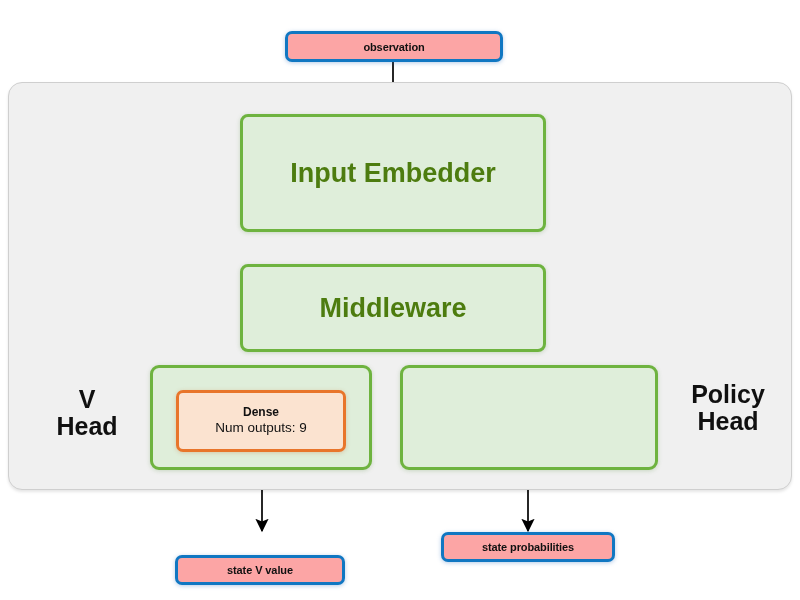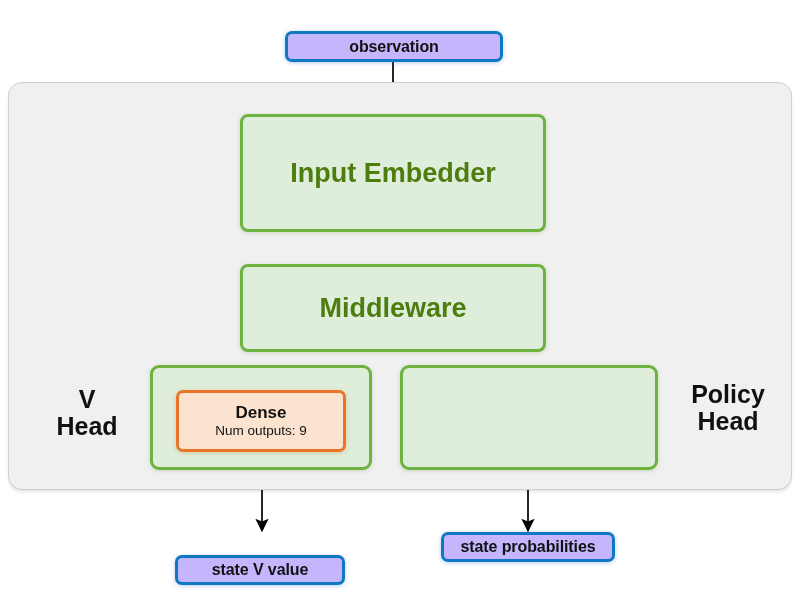--- a/index.html
+++ b/index.html
@@ -37,25 +37,25 @@
   
   .agent-container {
     background: #f0f0f0;
     border: 1.5px solid #cfcfcf;
     border-radius: 14px;
     box-shadow: 0 2px 3px rgba(0,0,0,0.10);
   }
 
   
   .io-box {
-    background: #c4b5fd;
+    background: #fca5a5;
     border: 3px solid #1077c2;
     border-radius: 7px;
     box-shadow: 0 1px 4px rgba(40,110,190,0.35);
-    font-size: 16px;
+    font-size: 11px;
     font-weight: bold;
     color: #111111;
     letter-spacing: -0.1px;
   }
 
   
   .module-box {
     background: #dfeeda;
     border: 3px solid #6eb33f;
     border-radius: 8px;
@@ -76,21 +76,21 @@
   
   .layer-box {
     background: #fbe3d0;
     border: 3px solid #e8752a;
     border-radius: 7px;
     box-shadow: 0 1px 4px rgba(200,110,50,0.30);
     color: #111111;
     padding: 0 6px;
   }
   .layer-title {
-    font-size: 17px;
+    font-size: 12px;
     font-weight: bold;
     line-height: 1.25;
   }
   .layer-sub {
     font-size: 13.5px;
     font-weight: normal;
     line-height: 1.25;
   }
 
   

